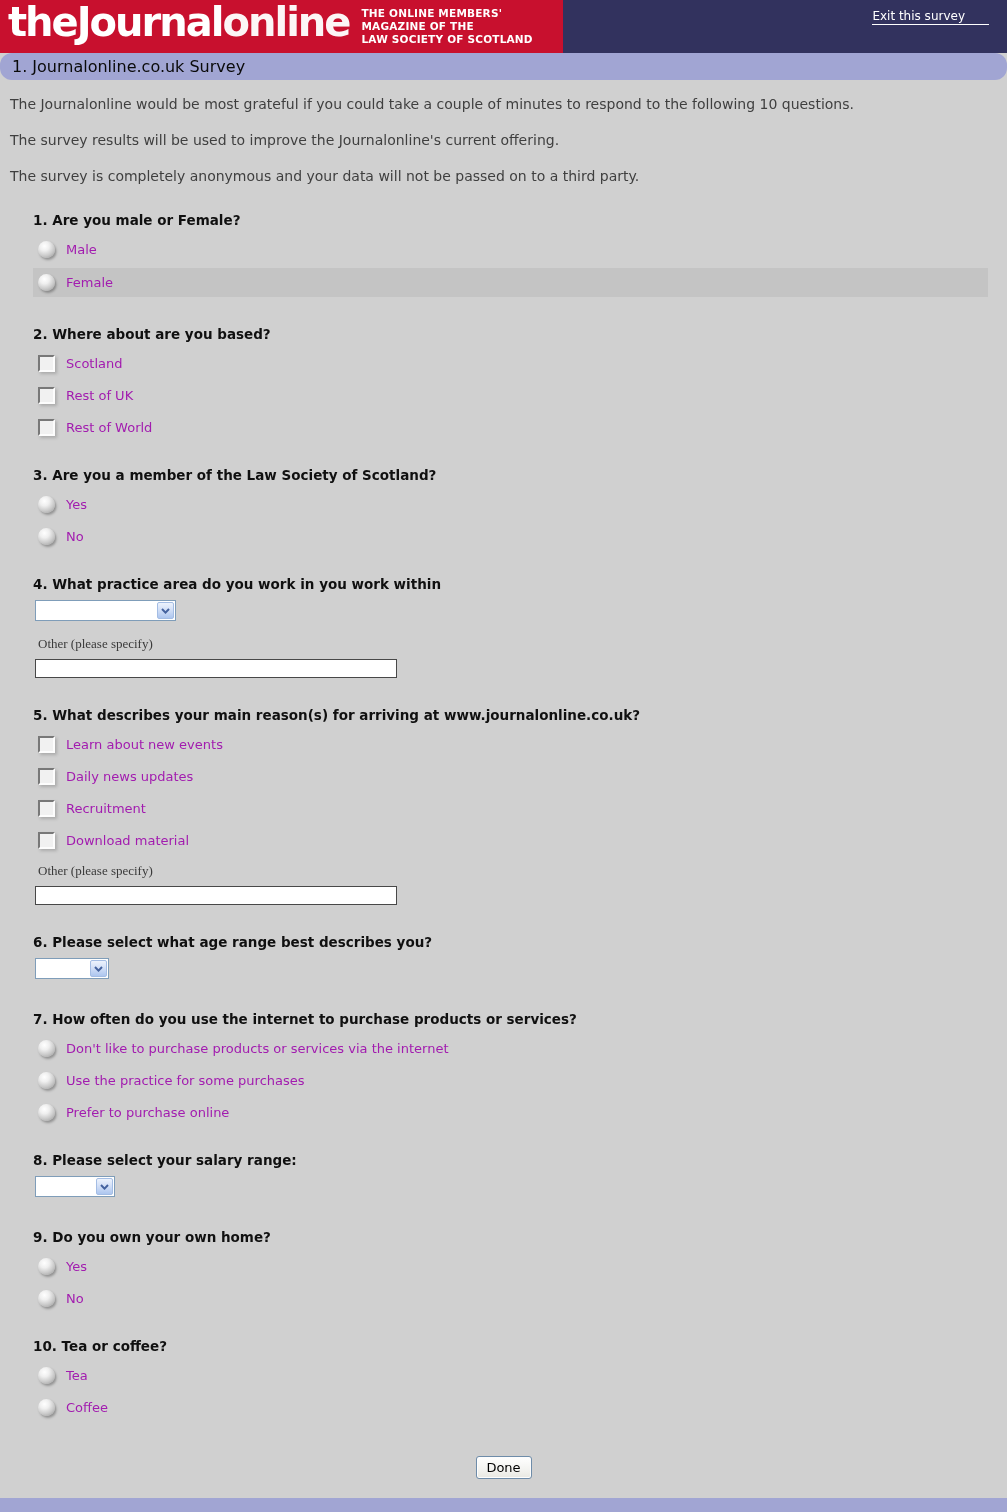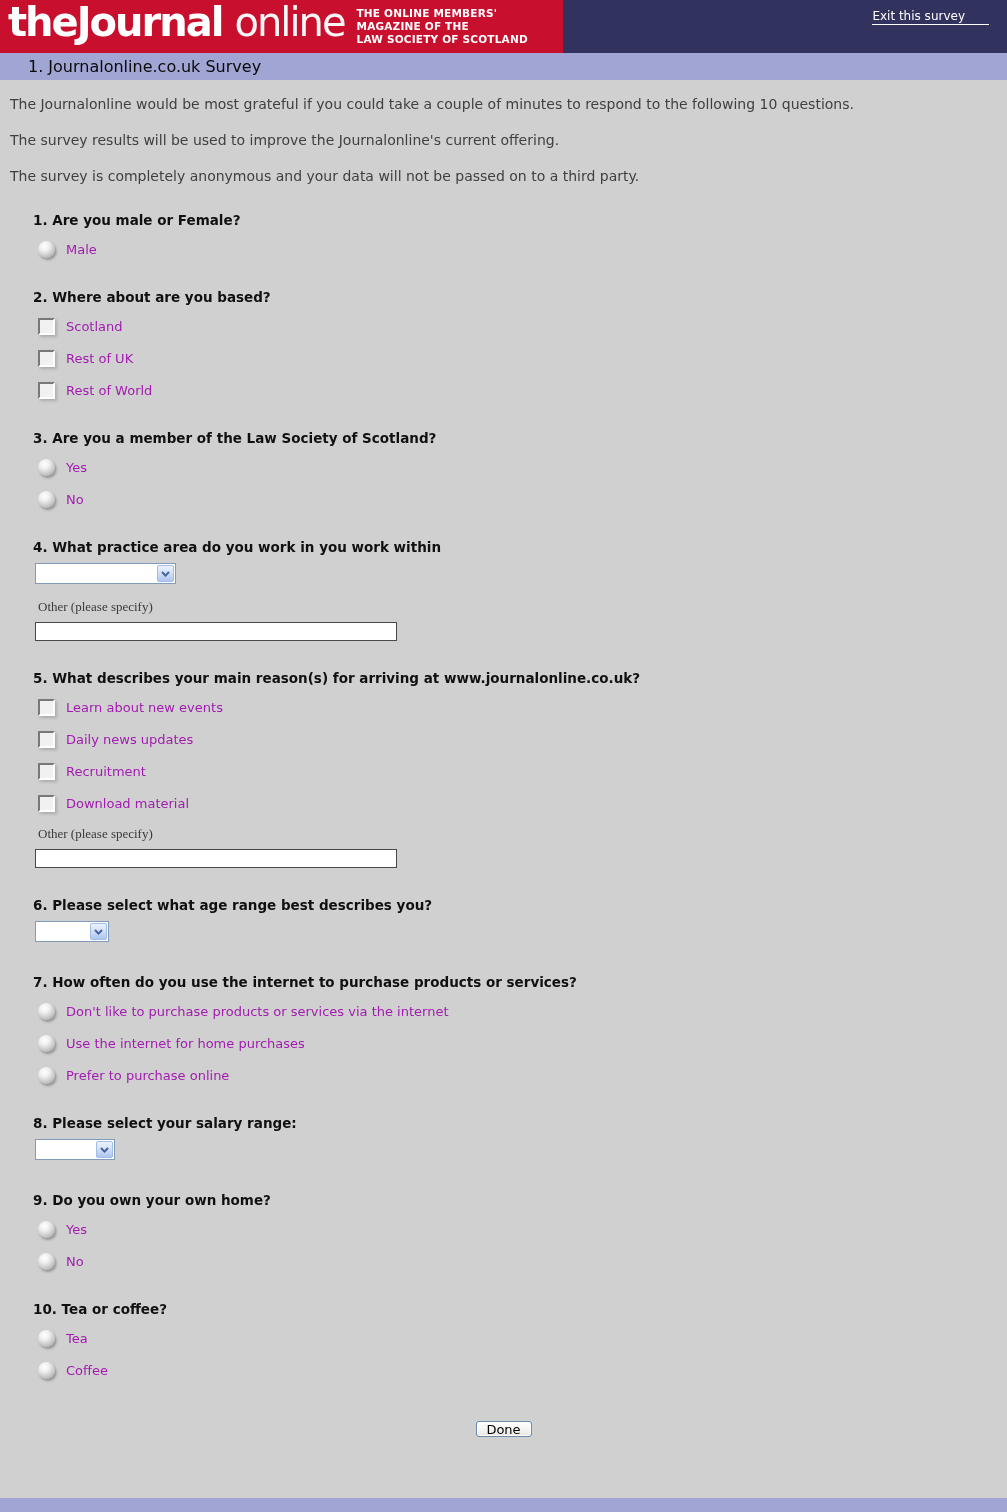--- a/index.html
+++ b/index.html
@@ -15,39 +15,39 @@
 
   
   .top { display: flex; height: 53px; width: 100%; }
   .brand {
     width: 563px; height: 53px;
     background: #C8102E;
     display: flex; align-items: center;
   }
   .logo { white-space: nowrap; padding-left: 8px; color: #fff; letter-spacing: -2px; line-height: 53px; }
   .lg-main { font-size: 40px; font-weight: bold; }
-  .lg-online { font-size: 40px; font-weight: normal; opacity: 0.96; margin-left: 12px; }
+  .lg-online { font-size: 40px; font-weight: bold; opacity: 0.96; }
   .tagline {
     margin-left: 12px;
     color: #fff; font-size: 10.5px; font-weight: bold; line-height: 13px;
     letter-spacing: 0.2px;
   }
   .navy { flex: 1; background: #32325E; text-align: right; padding: 5px 18px 0 0; }
   .exit {
     color: #fff; font-size: 12px; font-weight: normal; text-decoration: none;
     border-bottom: 1px solid #fff; padding-right: 24px; display: inline-block; padding-bottom: 1px;
   }
 
   
   .title-bar {
     height: 27px; width: 100%;
     background: #A1A5D3;
     display: flex; align-items: center;
-    padding-left: 28px;
-    font-size: 16px; color: #0a0a0a;
+    padding-left: 12px;
+    font-size: 16px; color: #0a0a0a; border-radius: 12px;
   }
 
   
   .intro { padding: 14px 10px 0 10px; }
   .intro p {
     margin: 0 0 15px 0; max-width: 955px;
     font-size: 14px; line-height: 21px; color: #3f3f3f;
   }
 
   
@@ -103,21 +103,21 @@
   .text-input {
     display: block; margin-top: 7px; margin-left: 2px;
     width: 362px; height: 19px;
     border: 1px solid #484848; background: #fff;
     font-family: inherit; font-size: 13px; padding: 1px 3px;
   }
 
   
   .done-wrap { margin-top: 38px; text-align: center; }
   .done-btn {
-    width: 56px; height: 16px;
+    width: 56px; height: 23px;
     font-family: inherit; font-size: 13px; color: #000;
     background: linear-gradient(180deg, #FFFFFF 0%, #F3F3F0 60%, #E8E8E2 100%);
     border: 1px solid #6E8CA9; border-radius: 3px;
     box-shadow: inset 0 0 0 1px #FDFDFD;
     cursor: pointer;
   }
 
   
   .footer-bar {
     position: absolute; left: 0; bottom: 0;
@@ -152,20 +152,24 @@
   <p>The survey is completely anonymous and your data will not be passed on to a third party.</p>
 </div>
 
 <div class="questions">
 
   <section class="question">
     <div class="q-title">1. Are you male or Female?</div>
     <div class="opt-row">
       <span class="ctrl radio"></span>
       <span class="opt-label">Male</span>
+    </div>
+    <div class="opt-row highlight">
+      <span class="ctrl radio"></span>
+      <span class="opt-label">Female</span>
     </div>
   </section>
 
   <section class="question">
     <div class="q-title">2. Where about are you based?</div>
     <div class="opt-row">
       <span class="ctrl checkbox"></span>
       <span class="opt-label">Scotland</span>
     </div>
     <div class="opt-row">
@@ -239,21 +243,21 @@
   </section>
 
   <section class="question">
     <div class="q-title">7. How often do you use the internet to purchase products or services?</div>
     <div class="opt-row">
       <span class="ctrl radio"></span>
       <span class="opt-label">Don't like to purchase products or services via the internet</span>
     </div>
     <div class="opt-row">
       <span class="ctrl radio"></span>
-      <span class="opt-label">Use the internet for home purchases</span>
+      <span class="opt-label">Use the practice for some purchases</span>
     </div>
     <div class="opt-row">
       <span class="ctrl radio"></span>
       <span class="opt-label">Prefer to purchase online</span>
     </div>
   </section>
 
   <section class="question">
     <div class="q-title">8. Please select your salary range:</div>
     <div class="select sel-w80">

